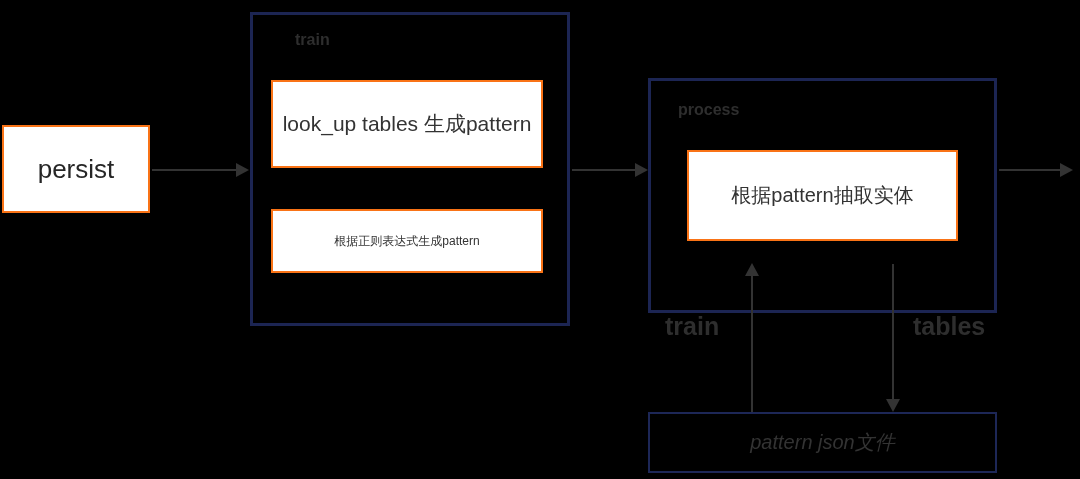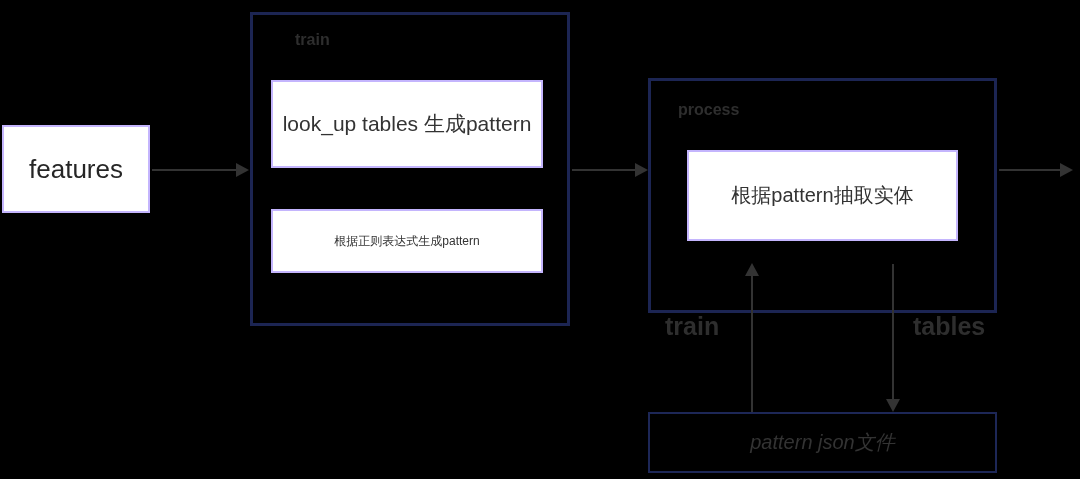--- a/index.html
+++ b/index.html
@@ -9,21 +9,21 @@
     position: relative;
     font-family: "Liberation Sans", sans-serif;
     overflow: hidden;
   }
   .canvas { position: absolute; left: 0; top: 0; width: 1080px; height: 479px; background: #000000; }
 
   
   .white-node {
     position: absolute;
     background: #ffffff;
-    border: 2px solid #c4b5fd;
+    border: 2px solid #f97316;
     display: flex; align-items: center; justify-content: center;
     color: #333333;
     text-align: center;
   }
 
   
   .group {
     position: absolute;
     border: 3px solid #1c2553;
     background: transparent;
@@ -73,21 +73,21 @@
     color: #2e2e2e;
     white-space: nowrap;
   }
 </style>
 </head>
 <body>
 
 <div class="canvas">
 
   <div class="white-node" style="left:2px; top:125px; width:148px; height:88px; font-size:26px; color:#262626;">
-    <span>features</span>
+    <span>persist</span>
   </div>
 
   <div>
     <div class="hline" style="left:152px; top:169px; width:85px;"></div>
     <div class="head-right" style="left:236px; top:163px;"></div>
   </div>
 
   <div class="group" style="left:250px; top:12px; width:320px; height:314px;">
     <div class="group-label" style="left:42px; top:16px;">train</div>
     <div class="white-node" style="left:18px; top:65px; width:272px; height:88px; font-size:21px;">

